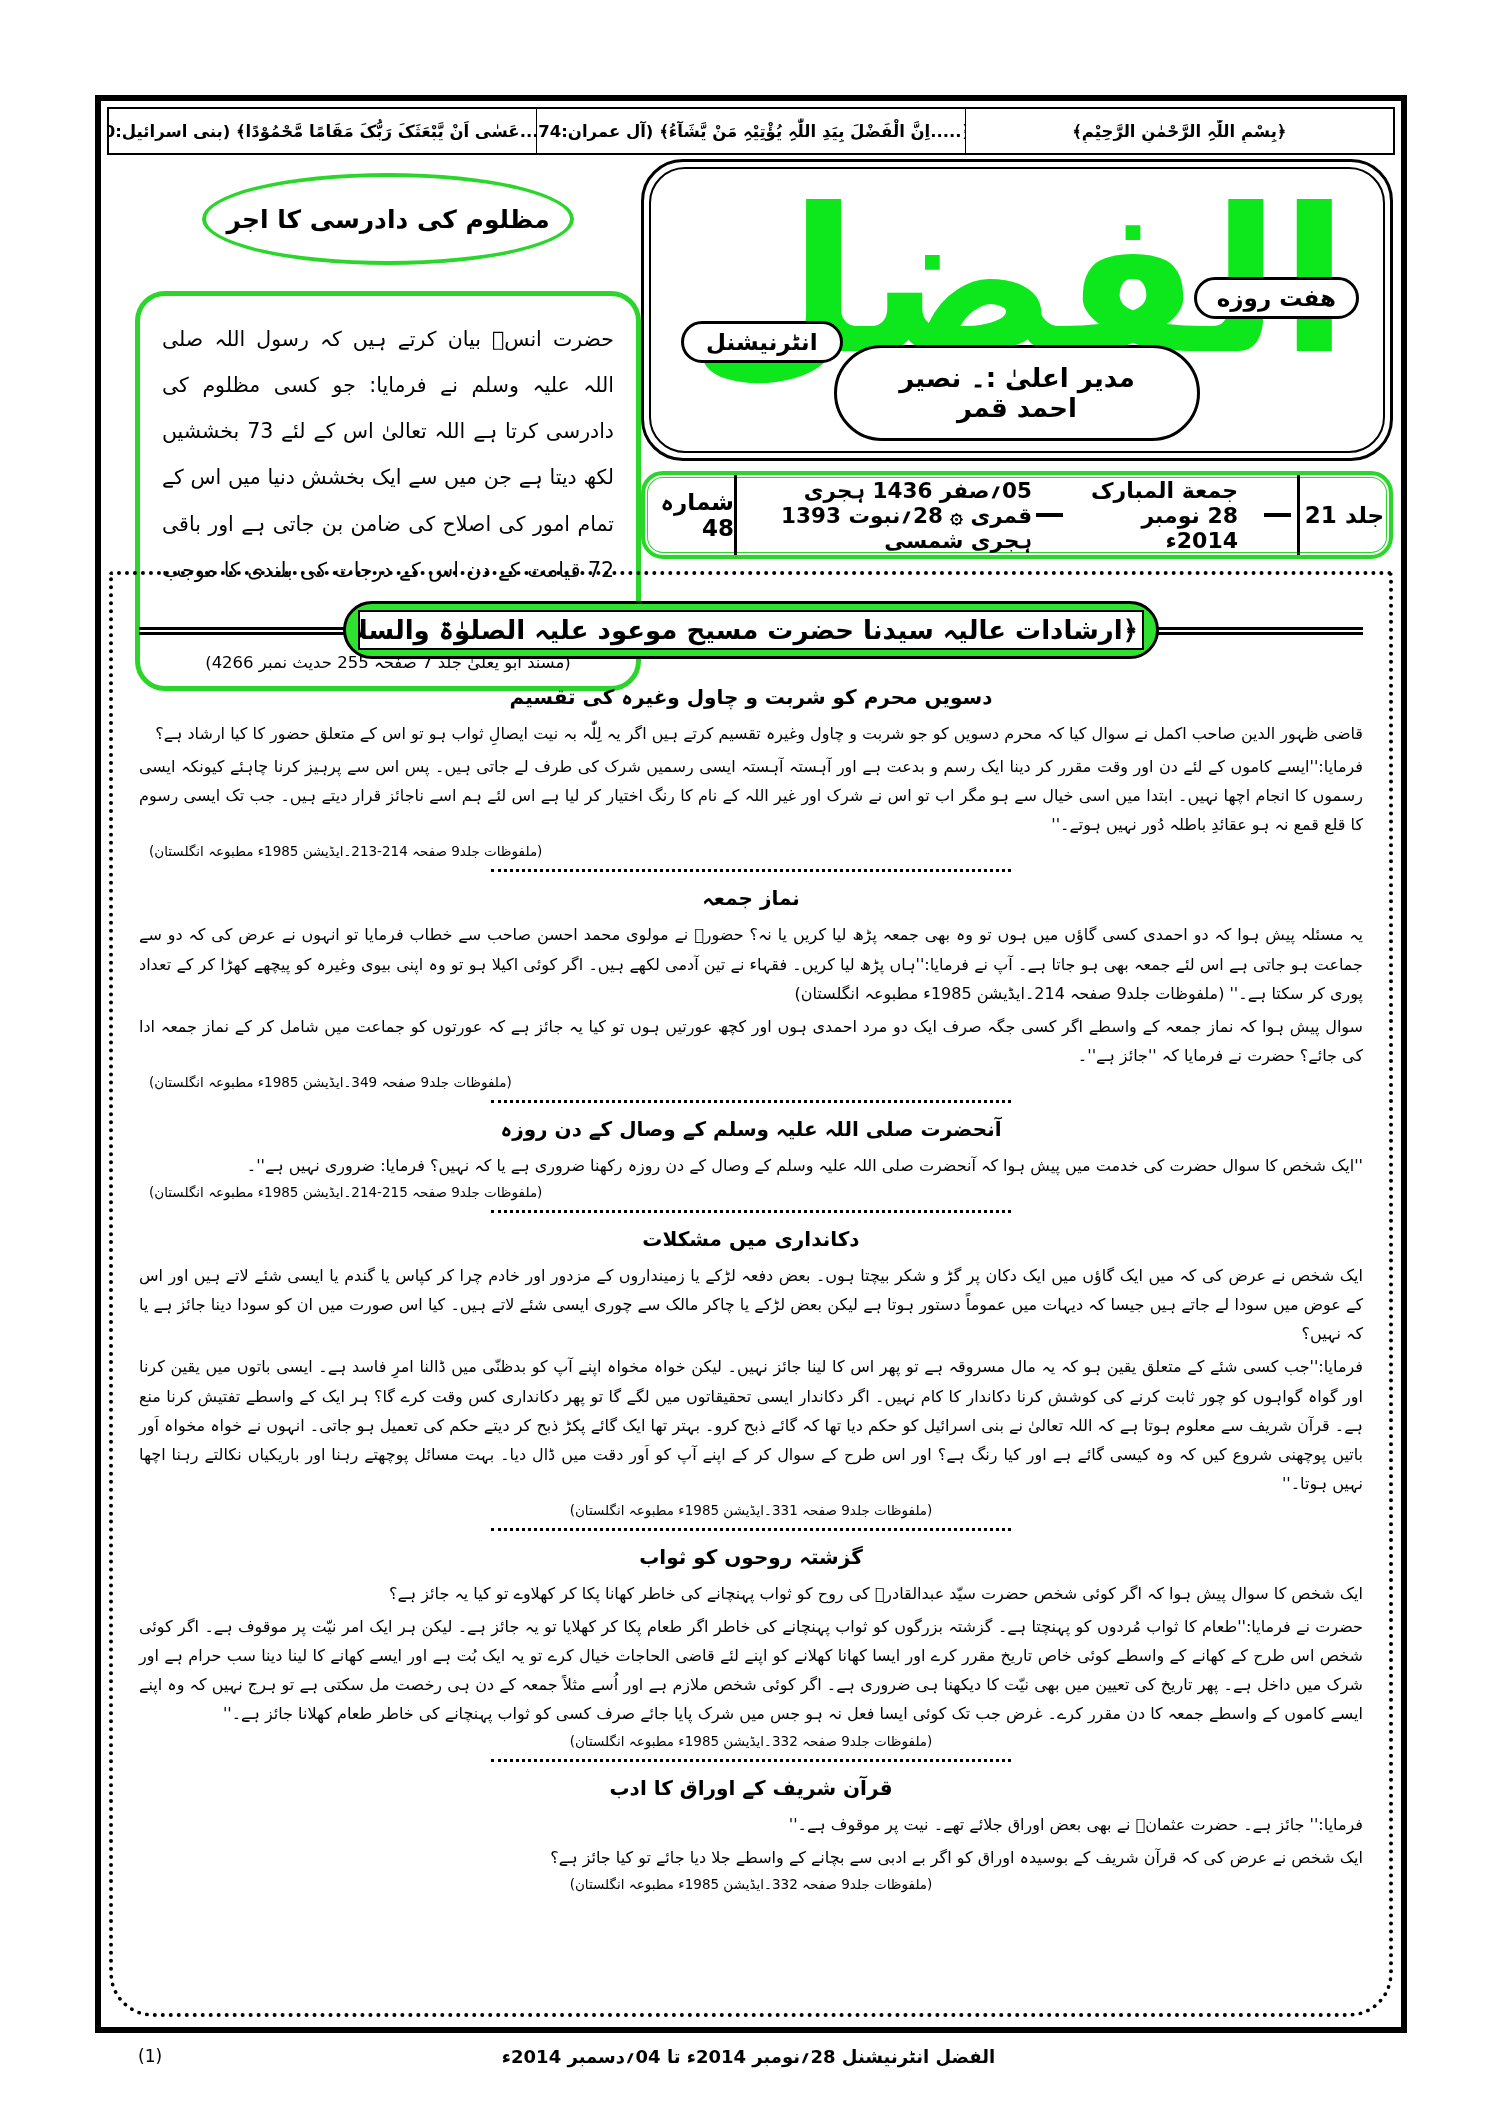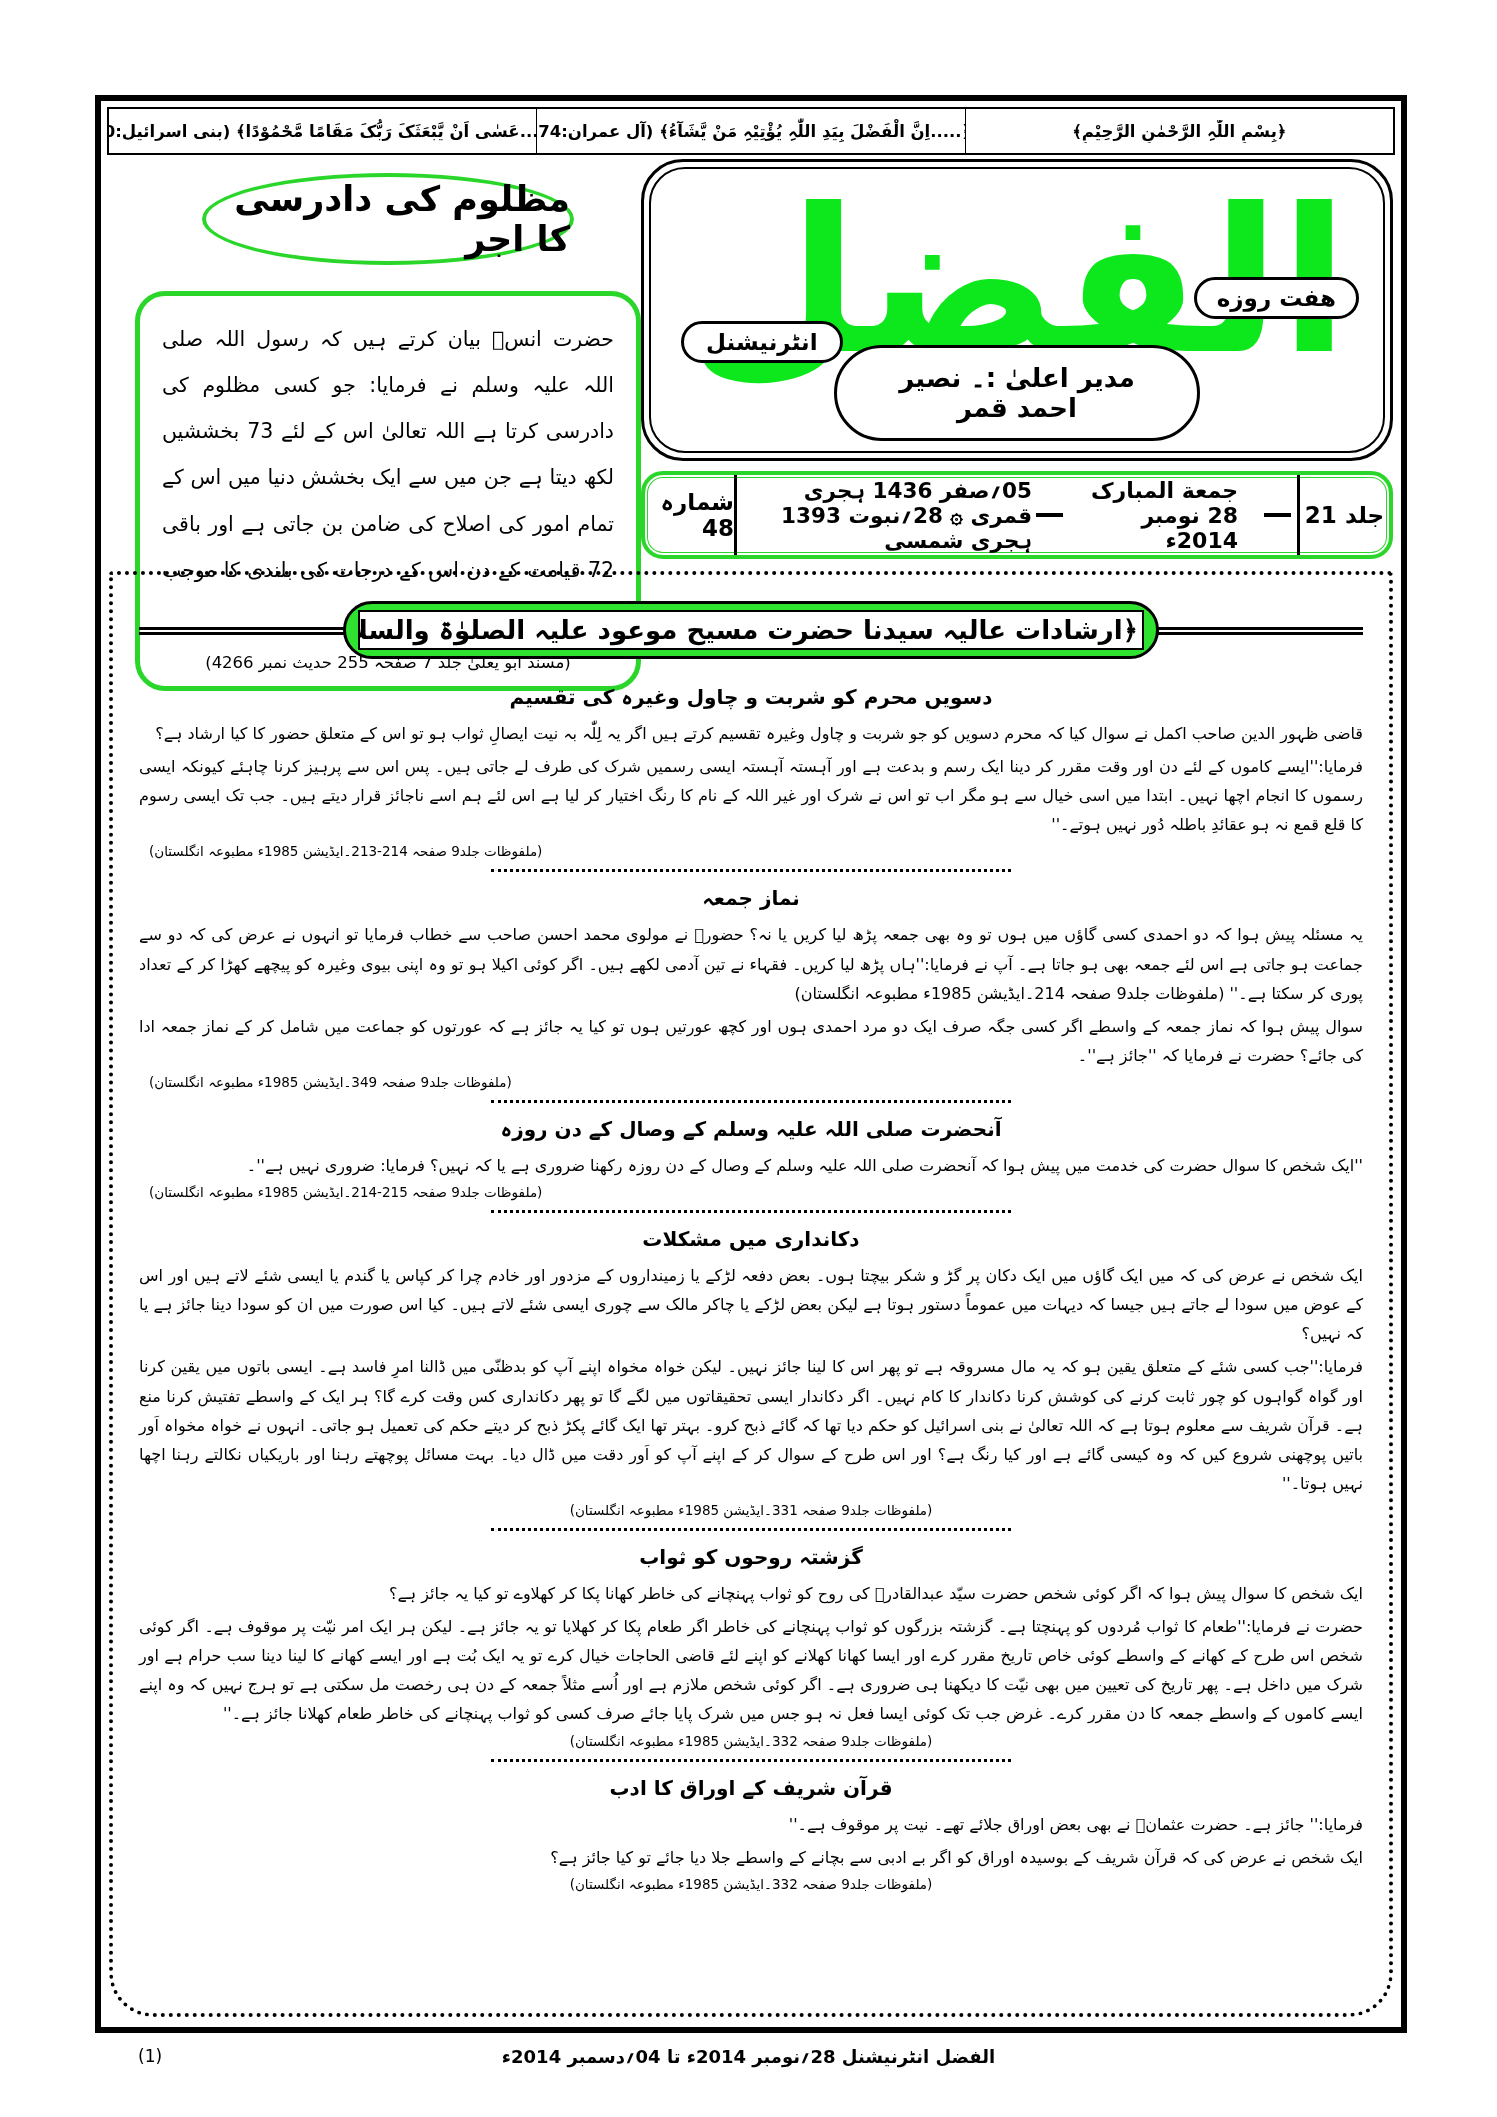--- a/index.html
+++ b/index.html
@@ -28,21 +28,21 @@
   .q-cell{
     flex:1;text-align:center;font-size:16.5px;font-weight:bold;
     padding:2px 6px;white-space:nowrap;overflow:hidden;
   }
   .q-cell + .q-cell{border-inline-start:1.5px solid #000;height:100%;display:flex;align-items:center;justify-content:center;}
   
   .hadith-box{position:absolute;left:34px;top:72px;width:506px;}
   .hadith-oval{
     width:372px;height:92px;margin:0 auto 26px;border:4px solid var(--green);
     border-radius:50%;display:flex;align-items:center;justify-content:center;
-    font-size:35px;font-weight:bold;
+    font-size:25px;font-weight:bold;
   }
   .hadith-body-box{
     border:5px solid var(--green);border-radius:30px;padding:20px 22px 14px;
   }
   .hadith-text{font-size:20.5px;line-height:2.25;text-align:justify;font-weight:500;}
   .hadith-ref{margin-top:14px;text-align:center;font-size:16.5px;}
   
   .masthead{
     position:absolute;right:8px;top:58px;width:752px;height:302px;
     border:3px solid #000;border-radius:42px;padding:5px;

